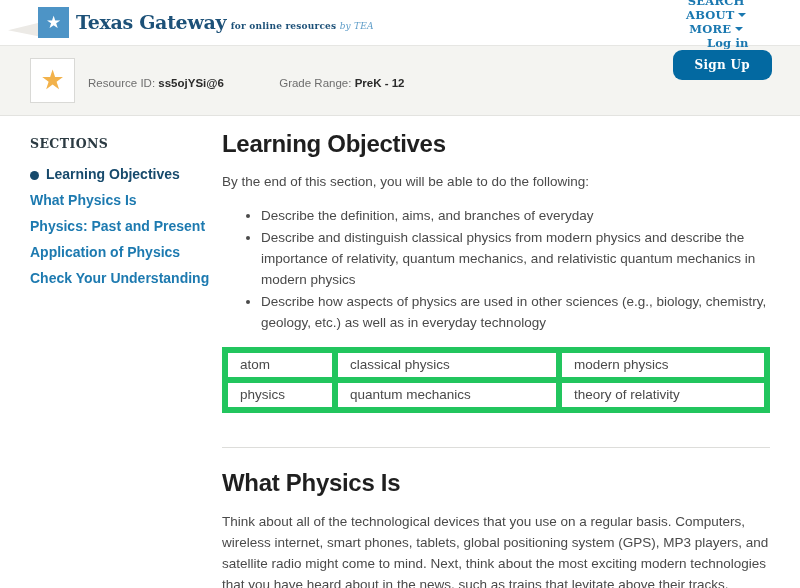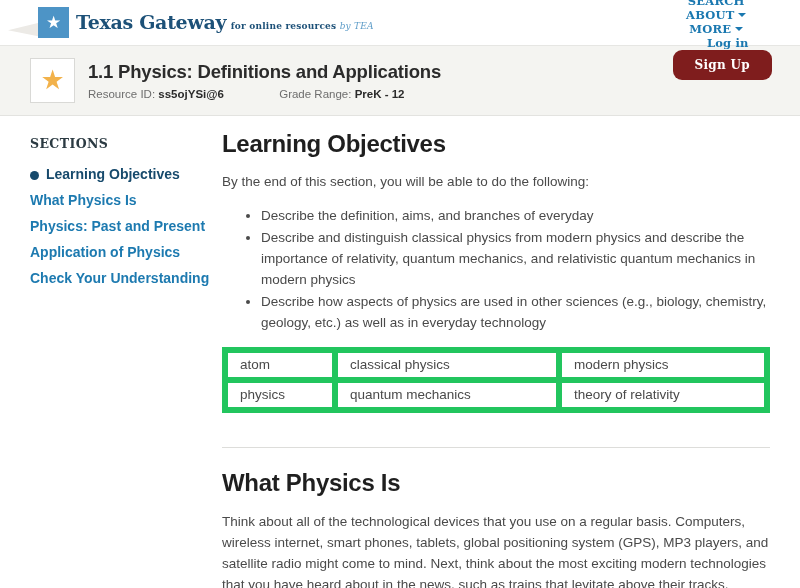--- a/index.html
+++ b/index.html
@@ -37,21 +37,21 @@
     font-weight: bold; font-size: 11.5px; color: #1a78b0; text-decoration: none;
     margin-left: 21px; letter-spacing: 0.2px; cursor: pointer; white-space: nowrap;
   }
   .caret {
     display: inline-block; width: 0; height: 0; margin-left: 4px; vertical-align: 2px;
     border-left: 4px solid transparent; border-right: 4px solid transparent;
     border-top: 4px solid #1a78b0;
   }
   a.login { margin-left: 44px; }
   .signup-button {
-    margin-left: 33px; background: #7f1d1d; color: #fff; border: none; cursor: pointer;
+    margin-left: 33px; background: #0369a1; color: #fff; border: none; cursor: pointer;
     font-family: "DejaVu Serif", "Liberation Serif", serif; font-weight: bold;
     font-size: 12px; padding: 8px 22px; border-radius: 9px; letter-spacing: 0.3px;
   }
 
   
   .resource-banner {
     background: #f4f4f1; border-bottom: 1px solid #e3e3e0;
     height: 70px; display: flex; align-items: center; padding: 0 30px;
   }
   .res-icon {
@@ -127,21 +127,20 @@
     <a class="login">Log in</a>
     <button class="signup-button">Sign Up</button>
   </nav>
 </header>
 
 <section class="resource-banner">
   <div class="res-icon">
     <span class="star">★</span>
   </div>
   <div class="res-info">
-    <div class="res-title">1.1 Physics: Definitions and Applications</div>
     <div class="res-meta">
       <span class="pair"><span>Resource ID: </span><b>ss5ojYSi@6</b></span>
       <span class="pair"><span>Grade Range: </span><b>PreK - 12</b></span>
     </div>
   </div>
 </section>
 
 <div class="content">
 
   <aside class="sidebar">

